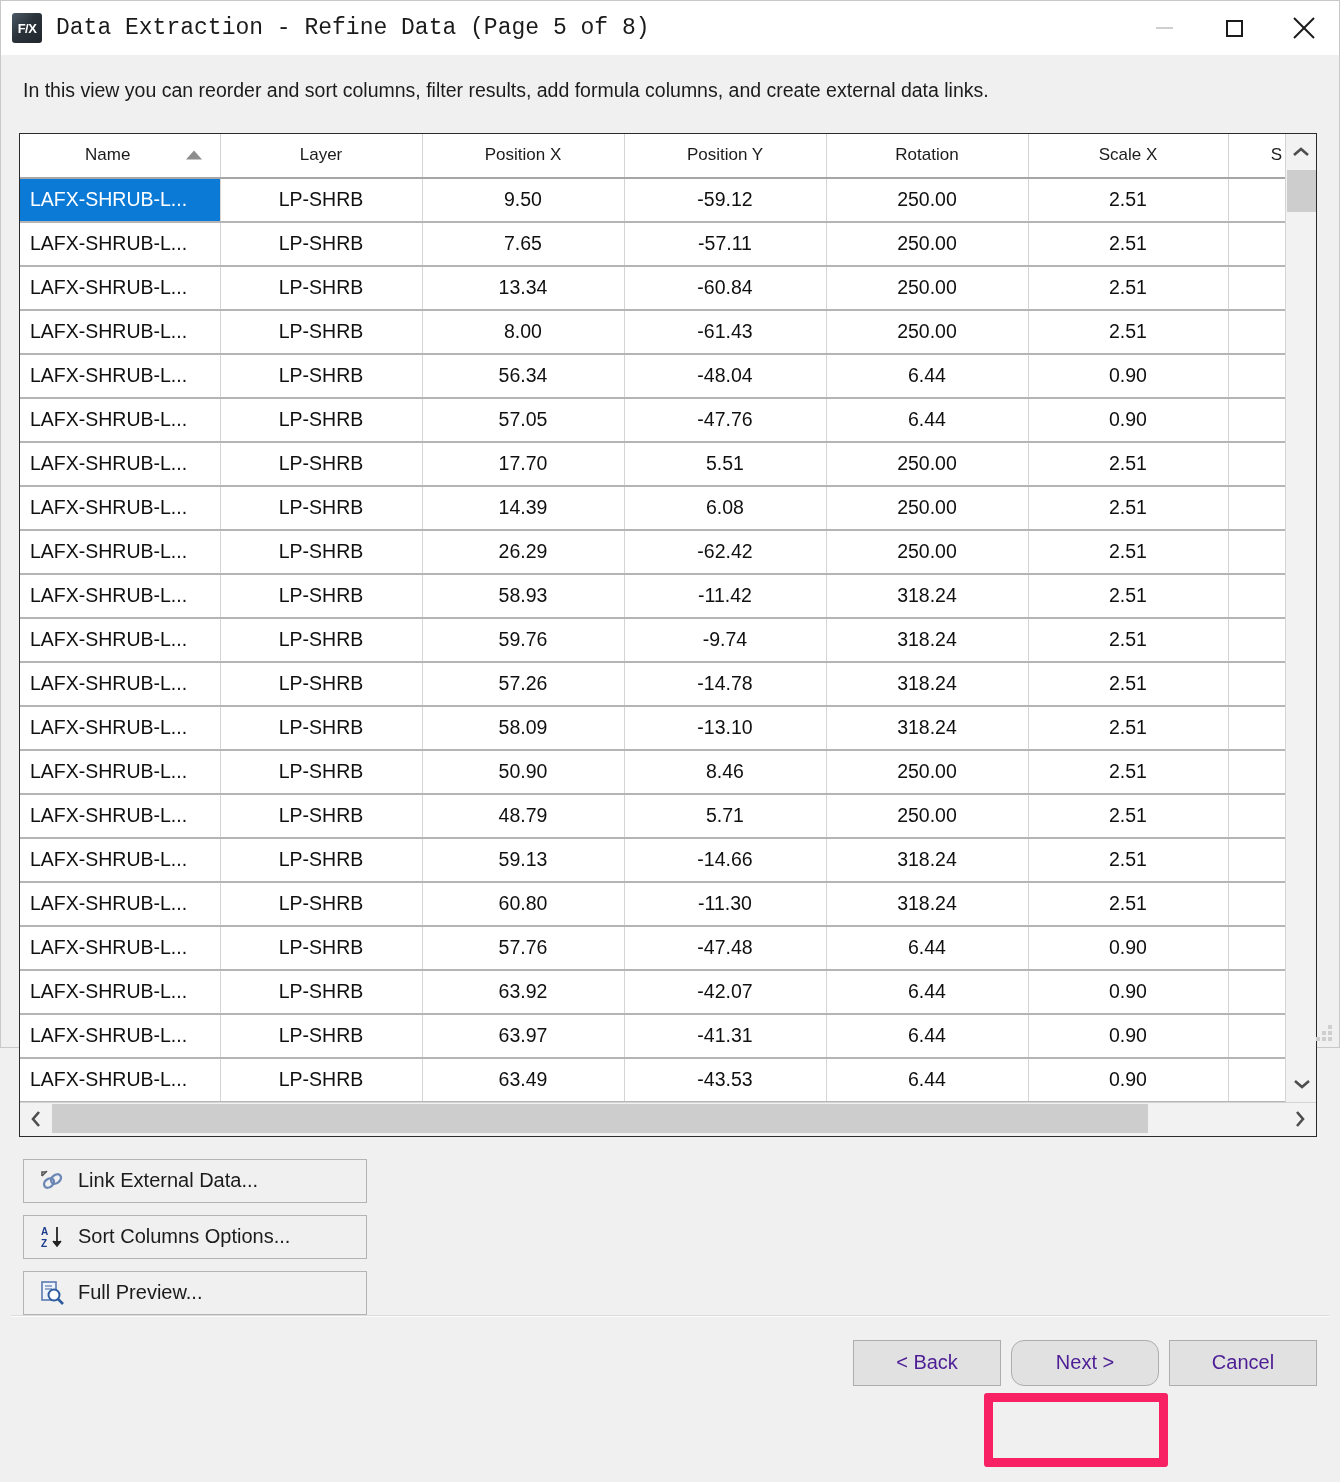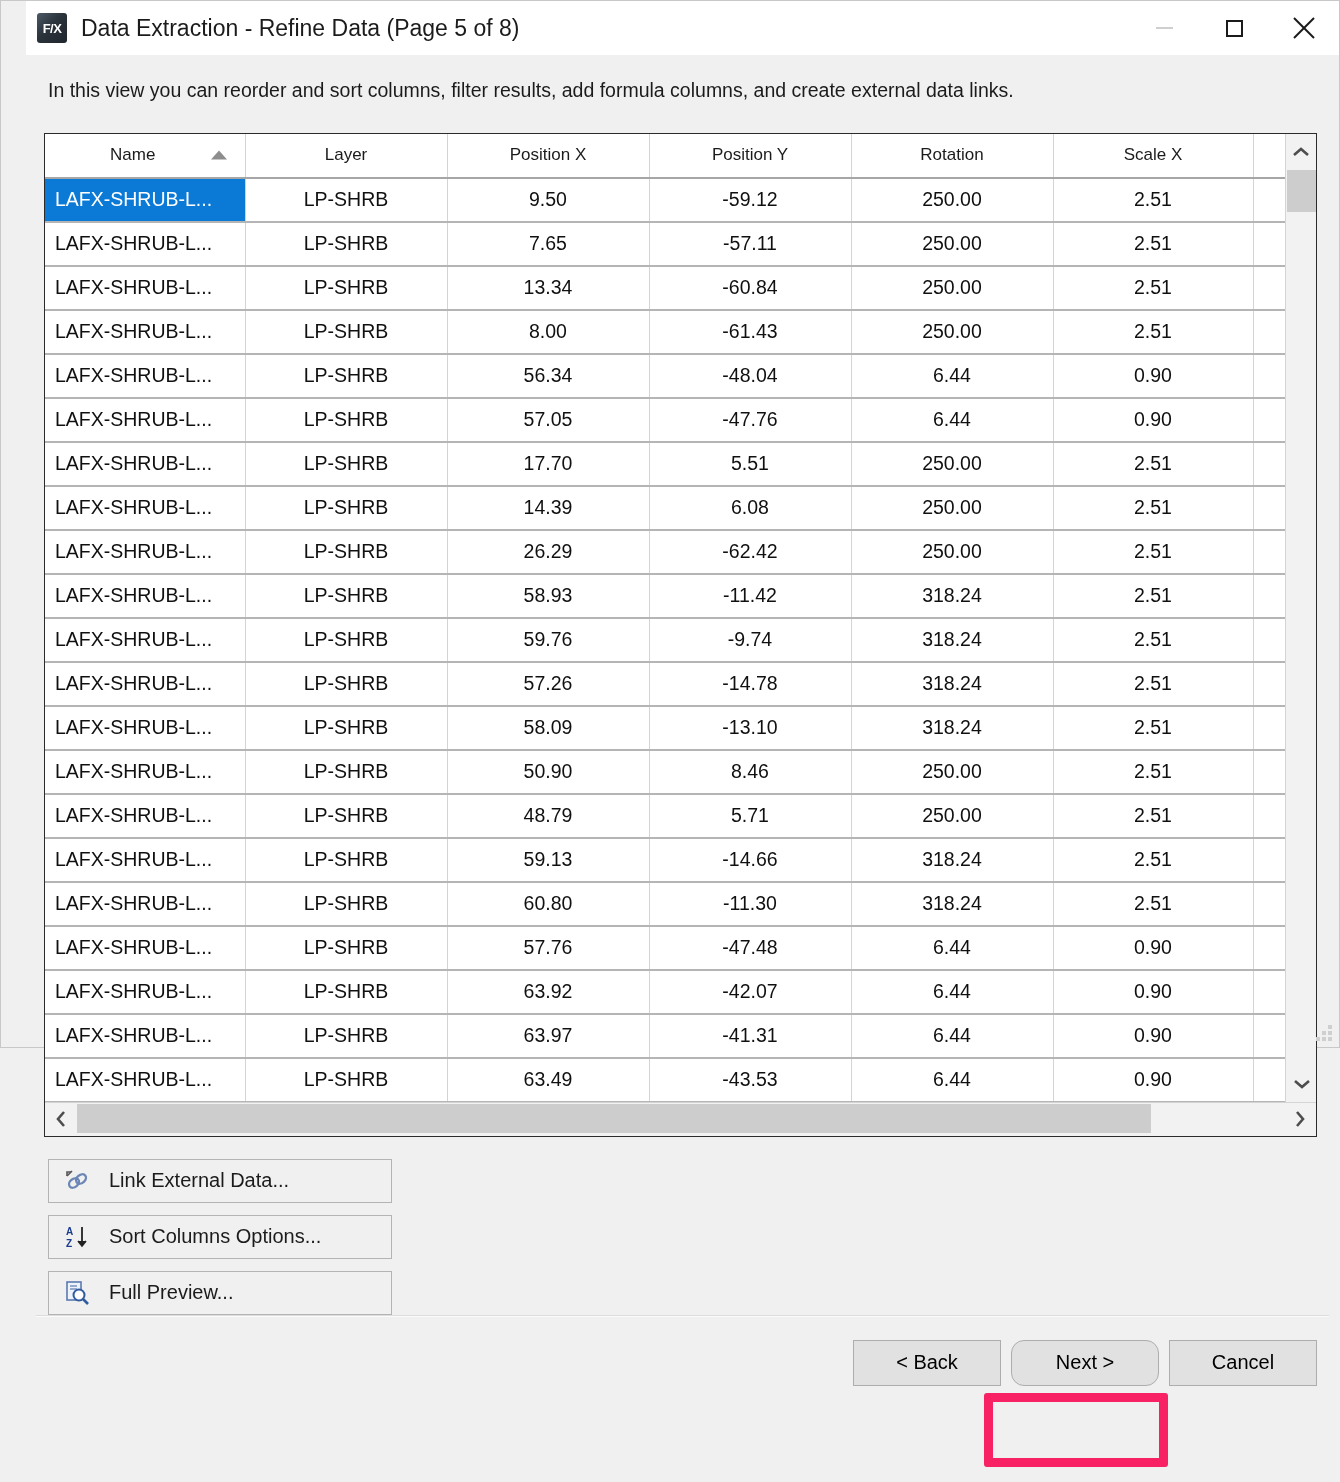--- a/index.html
+++ b/index.html
@@ -12,21 +12,20 @@
     -webkit-font-smoothing: antialiased;
   }
 
   #app {
     position: relative;
     width: 1340px; height: 1048px;
     background: #f0f0f0;
     border: 1px solid #c8c8c8;
     display: flex;
     flex-direction: column;
-    padding-left: 25px;
   }
 
   
   .titlebar {
     height: 54px;
     flex: 0 0 54px;
     background: #ffffff;
     display: flex;
     align-items: center;
     padding-left: 11px;
@@ -41,20 +40,21 @@
     font-size: 13px; font-weight: bold;
     letter-spacing: -0.5px;
     flex: 0 0 30px;
     font-family: "Liberation Sans", sans-serif;
   }
   .title-text {
     margin-left: 14px;
     font-size: 23px;
     color: #1b1b1b;
     white-space: nowrap;
+    font-family: Liberation Mono, monospace;
   }
   .win-controls {
     position: absolute;
     right: 0; top: 0;
     height: 54px;
     display: flex;
   }
   .win-btn {
     width: 70px; height: 54px;
     display: flex; align-items: center; justify-content: center;
@@ -261,21 +261,21 @@
     gap: 12px;
     width: 344px;
   }
   .sbtn {
     height: 44px;
     background: #f0f0f0;
     border: 1px solid #b4b4b4;
     display: flex;
     align-items: center;
     padding-left: 14px;
-    gap: 18px;
+    gap: 12px;
     font-size: 20px;
     color: #1b1b1b;
   }
   .sbtn .ico { width: 28px; height: 28px; flex: 0 0 28px; display:flex; align-items:center; justify-content:center;}
 
   
   .sep {
     height: 2px;
     margin: 0 10px;
     border-top: 1px solid #dcdcdc;
@@ -291,21 +291,21 @@
     padding-right: 22px;
     gap: 0;
     position: relative;
   }
   .bbtn {
     width: 148px;
     height: 46px;
     background: #e1e1e1;
     border: 1px solid #adadad;
     font-size: 20px;
-    color: #000000;
+    color: #4c1d95;
     display: flex; align-items: center; justify-content: center; text-align: right;
   }
   .bbtn.mid { margin: 12px 10px; border-radius: 13px; }
   .highlight-ring {
     position: absolute;
     left: 983px;
     top: 1392px;
     width: 184px;
     height: 74px;
     border: 9px solid #f72163;

